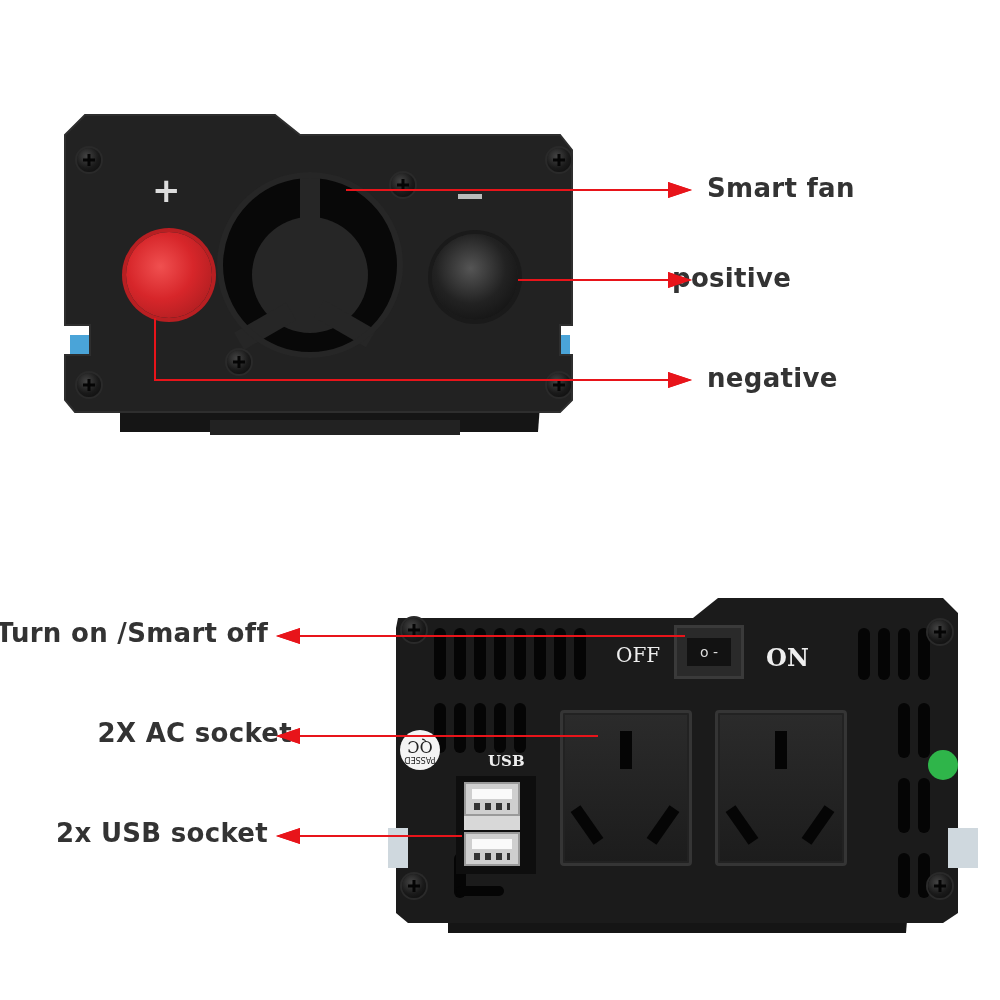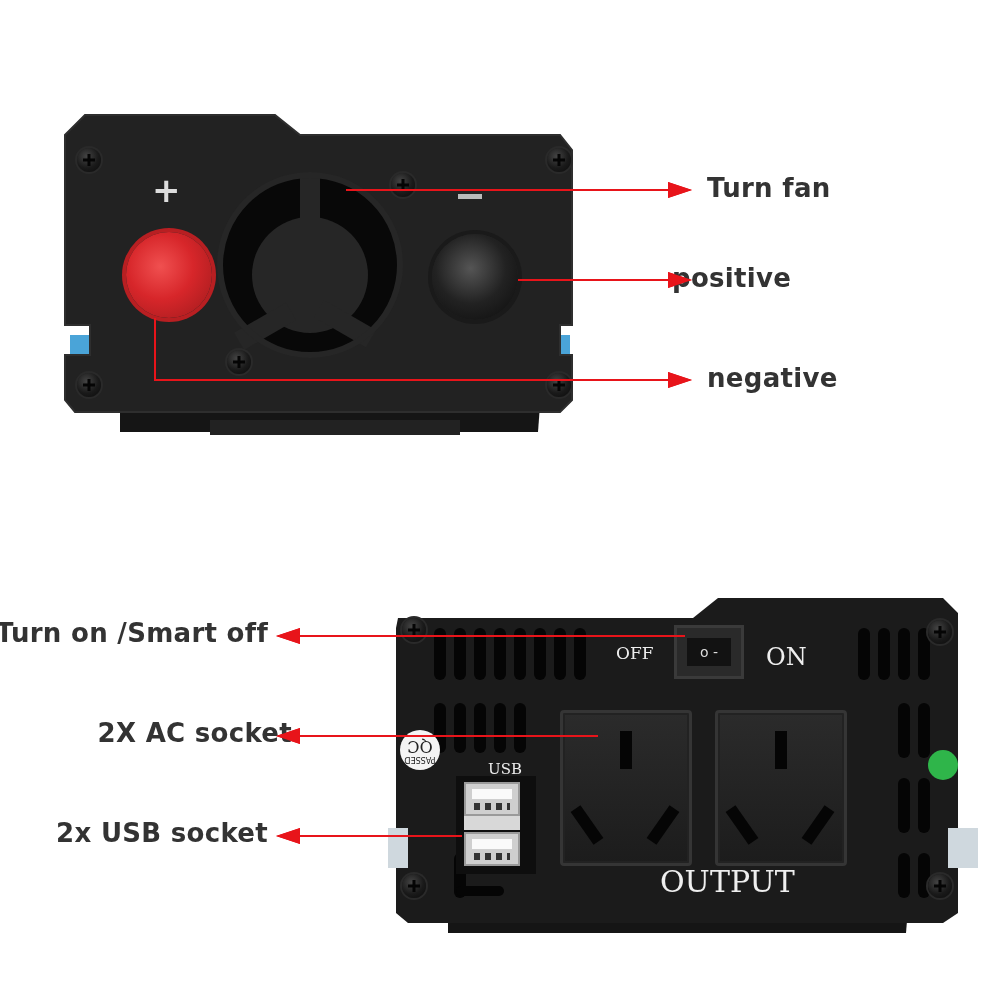--- a/index.html
+++ b/index.html
@@ -73,21 +73,21 @@
 
   <polyline points="155,318 155,380 690,380" fill="none" stroke="#e8141a" stroke-width="2" marker-end="url(#arr)"></polyline>
 
   <line x1="685" y1="636" x2="278" y2="636" stroke="#e8141a" stroke-width="2" marker-end="url(#arr)"></line>
 
   <line x1="598" y1="736" x2="278" y2="736" stroke="#e8141a" stroke-width="2" marker-end="url(#arr)"></line>
 
   <line x1="462" y1="836" x2="278" y2="836" stroke="#e8141a" stroke-width="2" marker-end="url(#arr)"></line>
 </svg>
 
-<span class="label lbl-right" style="left:707px;top:173px;">Turn fan</span>
+<span class="label lbl-right" style="left:707px;top:173px;">Smart fan</span>
 <span class="label lbl-right" style="left:672px;top:263px;">positive</span>
 <span class="label lbl-right" style="left:707px;top:363px;">negative</span>
 
 <div class="device" style="left:388px;top:588px;width:590px;height:352px;">
   <svg width="590" height="352" style="position:absolute;left:0;top:0">
     <rect x="0" y="240" width="30" height="40" fill="#cfd8de"></rect>
     <rect x="560" y="240" width="30" height="40" fill="#cfd8de"></rect>
     <path d="M60 320 L520 320 L518 345 L60 345 Z" fill="#151515"></path>
     <path d="M10 30 L305 30 L330 10 L555 10 L570 25 L570 240 L560 240 L560 280 L570 280 L570 325 L555 335 L20 335 L8 325 L8 280 L20 280 L20 240 L8 240 L8 40 Z" fill="#1b1b1b"></path>
   </svg>
@@ -113,32 +113,32 @@
   <div class="vent" style="left:530px;top:40px;height:52px;"></div>
   <div class="vent" style="left:510px;top:115px;height:55px;"></div>
   <div class="vent" style="left:530px;top:115px;height:55px;"></div>
   <div class="vent" style="left:510px;top:190px;height:55px;"></div>
   <div class="vent" style="left:530px;top:190px;height:55px;"></div>
   <div class="vent" style="left:510px;top:265px;height:45px;"></div>
   <div class="vent" style="left:530px;top:265px;height:45px;"></div>
   <div class="vent" style="left:66px;top:265px;height:45px;"></div>
   <div class="abs" style="left:68px;top:298px;width:48px;height:10px;border-radius:5px;background:#050505;"></div>
 
-  <span class="abs txt-serif" style="left:228px;top:55px;font-size:17px;text-align:center;">OFF</span>
+  <span class="abs txt-serif" style="left:228px;top:55px;font-size:20px;text-align:center;">OFF</span>
   <div class="abs" style="left:286px;top:37px;width:70px;height:54px;background:#2a2a2a;border:3px solid #3a3a3a;box-sizing:border-box;">
     <div class="abs" style="left:10px;top:10px;width:44px;height:28px;background:#121212;color:#ddd;font-size:14px;text-align:center;line-height:28px;">o -</div>
   </div>
-  <span class="abs txt-serif" style="left:378px;top:55px;font-size:24px;">ON</span>
+  <span class="abs txt-serif" style="left:378px;top:55px;font-size:24px;font-weight:bold;">ON</span>
 
   <div class="abs" style="left:12px;top:142px;width:40px;height:40px;border-radius:50%;background:#f4f4f4;transform:rotate(180deg);text-align:center;color:#222;">
     <div style="font-size:8px;line-height:10px;margin-top:6px;">PASSED</div>
     <div style="font-size:16px;line-height:16px;font-family:'DejaVu Serif',serif;">QC</div>
   </div>
 
-  <span class="abs txt-serif" style="left:100px;top:172px;font-size:15px;">USB</span>
+  <span class="abs txt-serif" style="left:100px;top:164px;font-size:15px;font-weight:bold;">USB</span>
   <div class="abs" style="left:68px;top:188px;width:80px;height:98px;background:#0e0e0e;">
     <div class="usb-port" style="top:6px;">
       <div class="usb-tongue"></div>
         <div class="usb-contacts"></div>
     </div>
     <div class="abs" style="left:8px;top:40px;width:56px;height:14px;background:#d8d8d8;"></div>
     <div class="usb-port" style="top:56px;">
       <div class="usb-tongue"></div>
         <div class="usb-contacts"></div>
     </div>
@@ -148,21 +148,20 @@
     <div class="pin" style="left:57px;top:18px;width:12px;height:38px;"></div>
     <div class="pin" style="left:18px;top:92px;width:12px;height:40px;transform:rotate(-35deg);"></div>
     <div class="pin" style="left:94px;top:92px;width:12px;height:40px;transform:rotate(35deg);"></div>
   </div>
   <div class="socket" style="left:327px;top:122px;">
     <div class="pin" style="left:57px;top:18px;width:12px;height:38px;"></div>
     <div class="pin" style="left:18px;top:92px;width:12px;height:40px;transform:rotate(-35deg);"></div>
     <div class="pin" style="left:94px;top:92px;width:12px;height:40px;transform:rotate(35deg);"></div>
   </div>
 
-  <span class="abs txt-serif" style="left:272px;top:276px;font-size:30px;">OUTPUT</span>
 
   <div class="abs" style="left:540px;top:162px;width:30px;height:30px;border-radius:50%;background:#2fb54a;"></div>
 
   <div class="screw" style="left:14px;top:30px;"></div>
   <div class="screw" style="left:540px;top:32px;"></div>
   <div class="screw" style="left:14px;top:286px;"></div>
   <div class="screw" style="left:540px;top:286px;"></div>
 </div>
 
 <span class="label lbl-left" style="right:732px;top:618px;">Turn on /Smart off</span>

